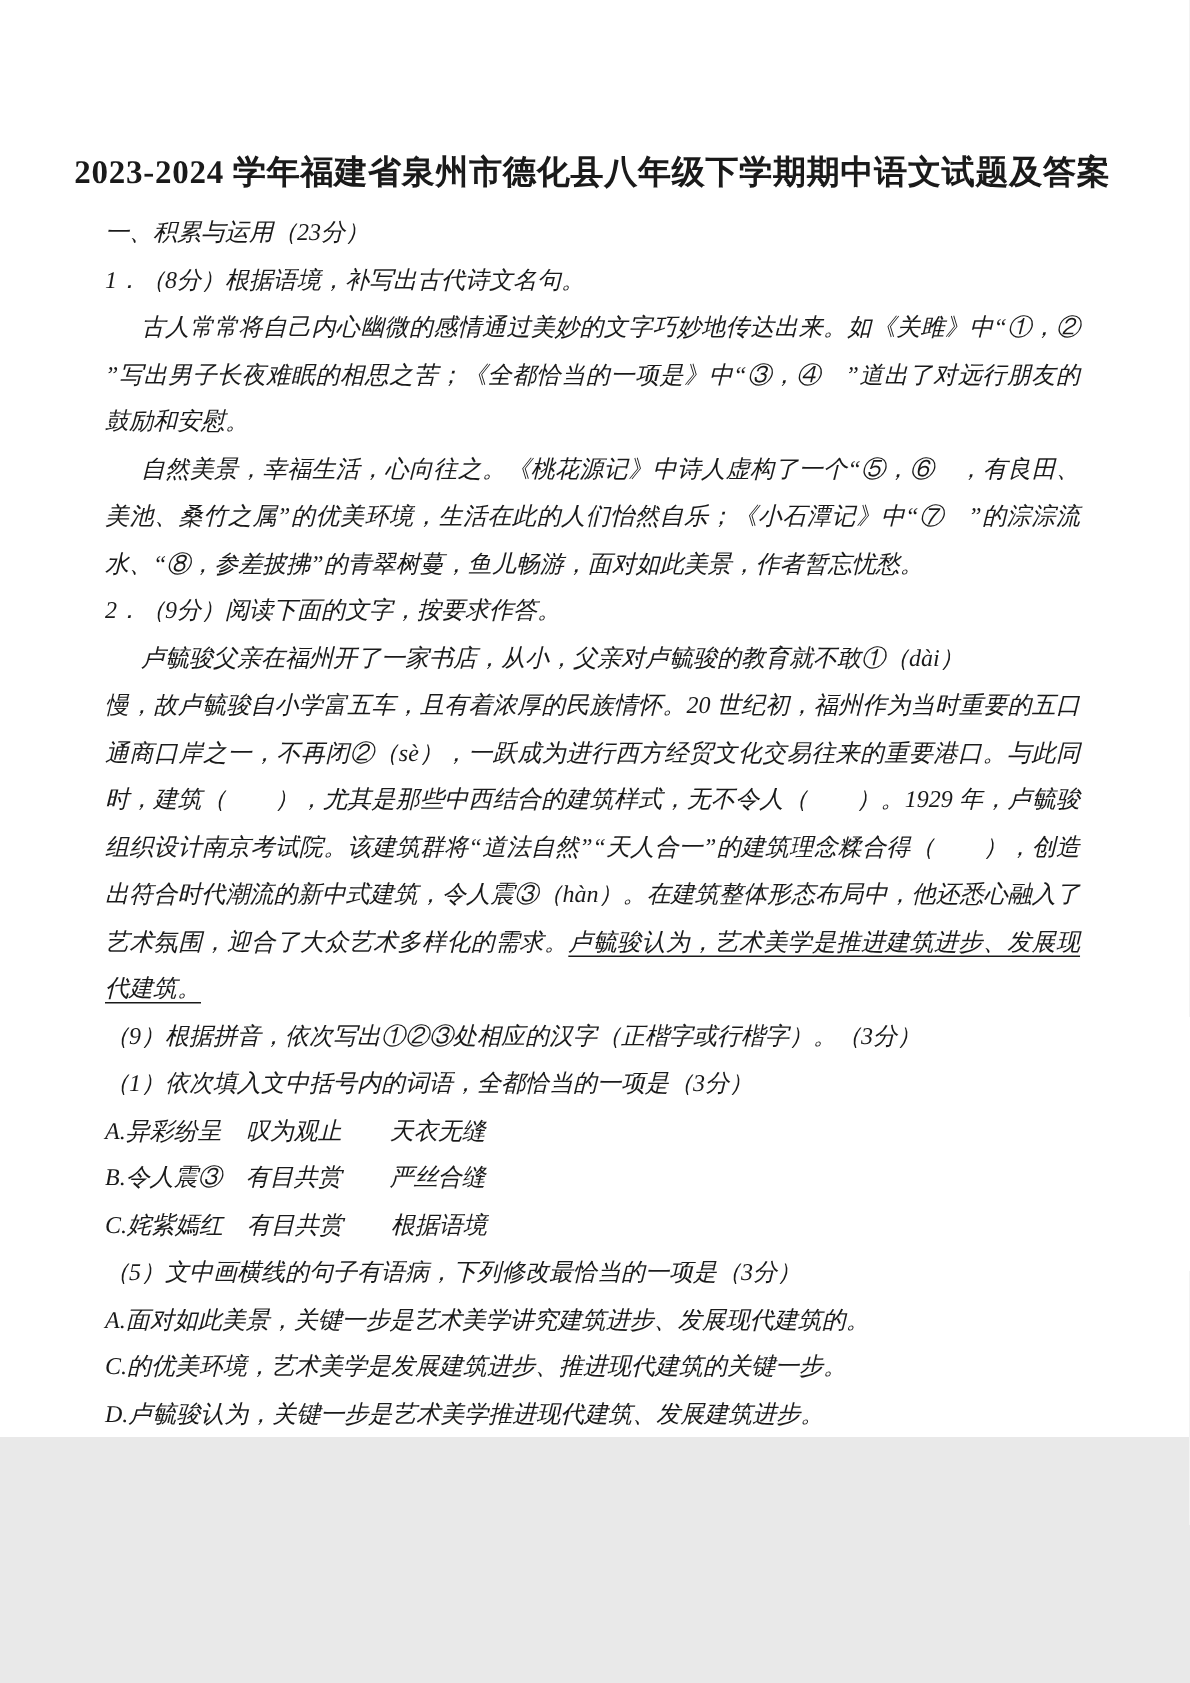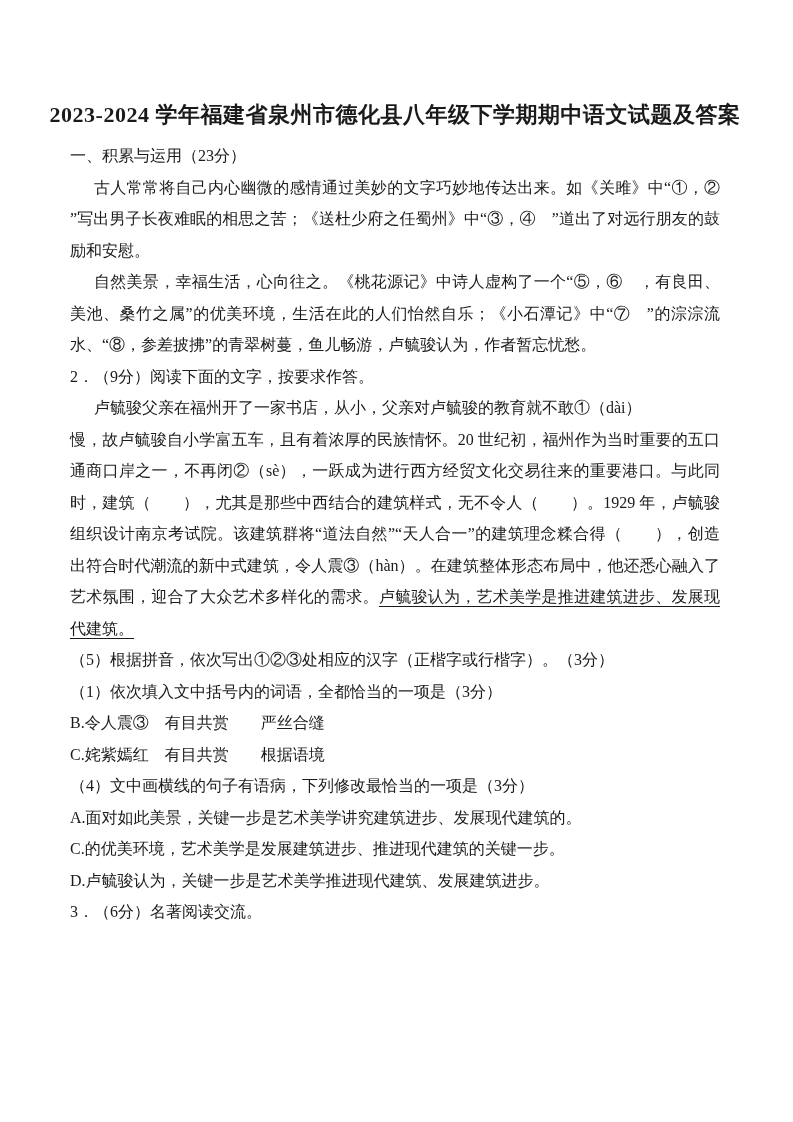--- a/index.html
+++ b/index.html
@@ -1,19 +1,19 @@
 <!DOCTYPE html>
 <html lang="zh"><head>
 <meta charset="utf-8">
 <style>
   html, body { margin: 0; padding: 0; background: #e9e9e9; }
   .page {
     position: relative;
     width: 793px;
-    height: 1122px;
+    height: 958px;
     margin: 0 auto;
     background: #ffffff;
     color: #1a1a1a;
     font-family: "Liberation Serif", "DejaVu Serif", serif;
     overflow: hidden;
     box-sizing: border-box;
   }
   .content {
     padding: 92px 73px 0 70px;
   }
@@ -25,55 +25,58 @@
     margin: 0 -32px 3px -32px;
     letter-spacing: 0.5px;
   }
   p {
     margin: 0;
     font-size: 16px;
     line-height: 31.5px;
     text-align: justify;
     text-justify: inter-ideograph;
     word-break: break-all;
+    font-style: italic;
   }
   .indent { text-indent: 24px; }
   .underlined {
     text-decoration: underline;
     text-underline-offset: 4px;
     text-decoration-thickness: 1px;
   }
 </style>
 </head>
 <body>
 
 <div class="page">
   <div class="content">
 
     <h1 class="title">2023-2024 学年福建省泉州市德化县八年级下学期期中语文试题及答案</h1>
 
     <p>一、积累与运用（23分）</p>
 
+    <p>1．（8分）根据语境，补写出古代诗文名句。</p>
 
-    <p class="indent">古人常常将自己内心幽微的感情通过美妙的文字巧妙地传达出来。如《关雎》中“①，②　”写出男子长夜难眠的相思之苦；《送杜少府之任蜀州》中“③，④　”道出了对远行朋友的鼓励和安慰。</p>
+    <p class="indent">古人常常将自己内心幽微的感情通过美妙的文字巧妙地传达出来。如《关雎》中“①，②　”写出男子长夜难眠的相思之苦；《全都恰当的一项是》中“③，④　”道出了对远行朋友的鼓励和安慰。</p>
 
-    <p class="indent">自然美景，幸福生活，心向往之。《桃花源记》中诗人虚构了一个“⑤，⑥　，有良田、美池、桑竹之属”的优美环境，生活在此的人们怡然自乐；《小石潭记》中“⑦　”的淙淙流水、“⑧，参差披拂”的青翠树蔓，鱼儿畅游，卢毓骏认为，作者暂忘忧愁。</p>
+    <p class="indent">自然美景，幸福生活，心向往之。《桃花源记》中诗人虚构了一个“⑤，⑥　，有良田、美池、桑竹之属”的优美环境，生活在此的人们怡然自乐；《小石潭记》中“⑦　”的淙淙流水、“⑧，参差披拂”的青翠树蔓，鱼儿畅游，面对如此美景，作者暂忘忧愁。</p>
 
     <p>2．（9分）阅读下面的文字，按要求作答。</p>
 
     <p class="indent"><span>卢毓骏父亲在福州开了一家书店，从小，父亲对卢毓骏的教育就不敢①（dài）</span><br><span>慢，故卢毓骏自小学富五车，且有着浓厚的民族情怀。20 世纪初，福州作为当时重要的五口通商口岸之一，不再闭②（sè），一跃成为进行西方经贸文化交易往来的重要港口。与此同时，建筑（　　），尤其是那些中西结合的建筑样式，无不令人（　　）。1929 年，卢毓骏组织设计南京考试院。该建筑群将“道法自然”“天人合一”的建筑理念糅合得（　　），创造出符合时代潮流的新中式建筑，令人震③（hàn）。在建筑整体形态布局中，他还悉心融入了艺术氛围，迎合了大众艺术多样化的需求。</span><span class="underlined">卢毓骏认为，艺术美学是推进建筑进步、发展现代建筑。</span></p>
 
-    <p>（5）根据拼音，依次写出①②③处相应的汉字（正楷字或行楷字）。（3分）</p>
+    <p>（9）根据拼音，依次写出①②③处相应的汉字（正楷字或行楷字）。（3分）</p>
 
     <p>（1）依次填入文中括号内的词语，全都恰当的一项是（3分）</p>
 
+    <p>A.异彩纷呈　叹为观止　　天衣无缝</p>
     <p>B.令人震③　有目共赏　　严丝合缝</p>
     <p>C.姹紫嫣红　有目共赏　　根据语境</p>
 
-    <p>（4）文中画横线的句子有语病，下列修改最恰当的一项是（3分）</p>
+    <p>（5）文中画横线的句子有语病，下列修改最恰当的一项是（3分）</p>
 
     <p>A.面对如此美景，关键一步是艺术美学讲究建筑进步、发展现代建筑的。</p>
     <p>C.的优美环境，艺术美学是发展建筑进步、推进现代建筑的关键一步。</p>
     <p>D.卢毓骏认为，关键一步是艺术美学推进现代建筑、发展建筑进步。</p>
 
     <p>3．（6分）名著阅读交流。</p>
 
   </div>
 </div>
 

